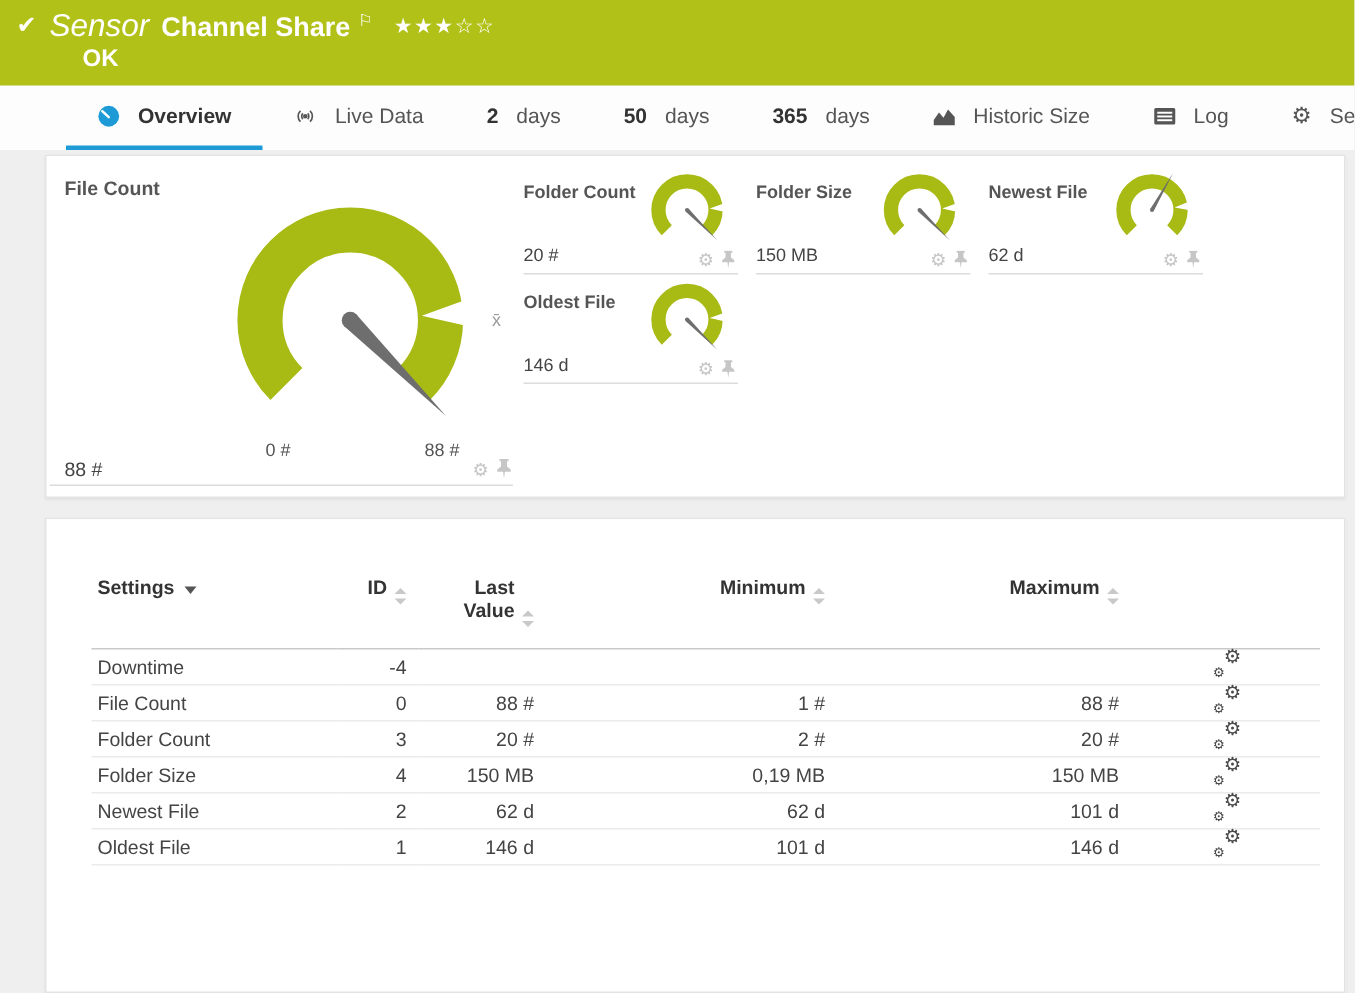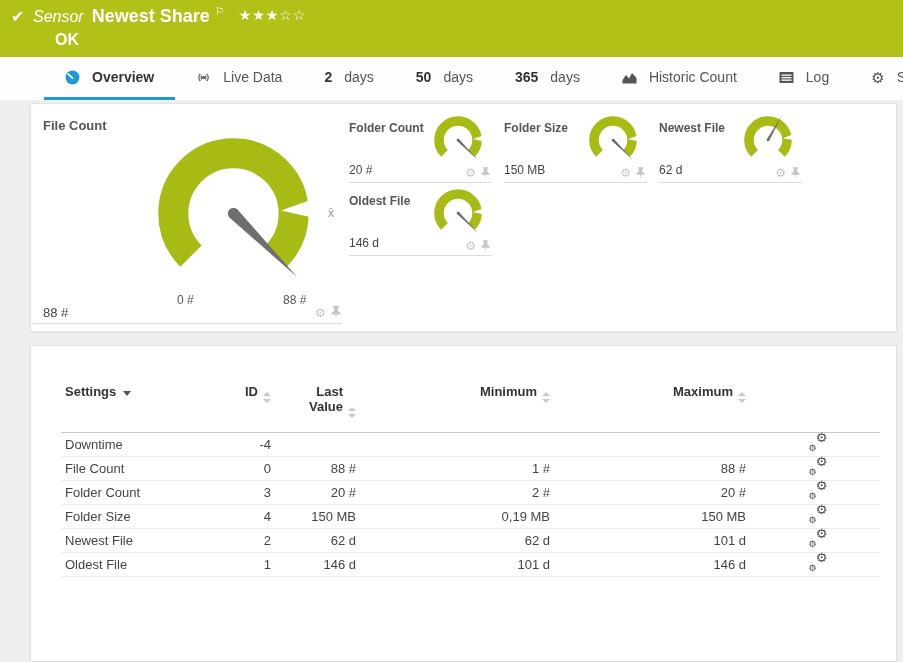--- a/index.html
+++ b/index.html
@@ -5,21 +5,21 @@
   * { box-sizing: border-box; }
   body {
     margin: 0; width: 903px; height: 662px; overflow: hidden;
     background: #efefef;
     font-family: "Liberation Sans", "DejaVu Sans", sans-serif;
   }
   
   .statusbar { position: relative; height: 57px; background: #b2c117; color: #fff; }
   .check-icon { position: absolute; left: 11px; top: 7px; font-size: 16px; font-weight: 700; }
   .title-row { position: absolute; left: 33px; top: 6px; display: flex; align-items: baseline; }
-  .kind { font-style: italic; font-size: 16px; }
+  .kind { font-style: italic; font-size: 21px; }
   .sensor-name { font-weight: 700; font-size: 18px; margin-left: 8px; }
   .flag { font-size: 11px; margin-left: 5px; position: relative; top: -7px; }
   .stars { margin-left: 14px; font-size: 14px; letter-spacing: 1px; position: relative; top: -2px; cursor: pointer; }
   .ok-text { position: absolute; left: 55px; top: 31px; font-size: 16px; font-weight: 700; }
   
   .tabs { height: 43px; background: #fdfdfd; display: flex; padding-left: 44px; }
   .tab { display: flex; align-items: center; gap: 12px; padding: 0 21px; font-size: 14px;
          color: #555; border-bottom: 3px solid transparent; cursor: pointer; white-space: nowrap; }
   .tab .num { font-weight: 700; color: #333; }
   .tab.active { border-bottom-color: #1e9bd7; color: #333; }
@@ -74,21 +74,21 @@
   .chgear .g1 { position: absolute; right: 0; top: -3px; font-size: 13px; line-height: 1; }
   .chgear .g2 { position: absolute; left: 1px; bottom: -1px; font-size: 9px; line-height: 1; }
 </style>
 </head>
 <body>
 
 <header class="statusbar">
   <span class="check-icon">✔</span>
   <div class="title-row">
     <span class="kind">Sensor</span>
-    <span class="sensor-name">Newest Share</span>
+    <span class="sensor-name">Channel Share</span>
     <span class="flag">⚐</span>
     <span class="stars"><span>★★★</span><span>☆☆</span></span>
   </div>
   <div class="ok-text">OK</div>
 </header>
 
 <nav class="tabs">
   <a class="tab active">
     <svg class="ticon" viewBox="0 0 16 16">
       <circle cx="8" cy="8" r="7.4" fill="#1e9bd7"></circle>
@@ -113,21 +113,21 @@
     <span class="lbl">days</span>
   </a>
   <a class="tab">
     <span class="num">365</span>
     <span class="lbl">days</span>
   </a>
   <a class="tab">
     <svg class="ticon" viewBox="0 0 15 13">
       <path d="M0.5 12.5 V9 L4 4 L7 7.5 L10 2 L14.5 7 V12.5 Z" fill="#555"></path>
     </svg>
-    <span class="lbl">Historic Count</span>
+    <span class="lbl">Historic Size</span>
   </a>
   <a class="tab">
     <svg class="ticon" viewBox="0 0 15 12">
       <rect x="0.5" y="0.5" width="14" height="11" rx="1" fill="#555"></rect>
       <rect x="2.5" y="3" width="10" height="1.3" fill="#fff"></rect>
       <rect x="2.5" y="5.5" width="10" height="1.3" fill="#fff"></rect>
       <rect x="2.5" y="8" width="10" height="1.3" fill="#fff"></rect>
     </svg>
     <span class="lbl">Log</span>
   </a>

